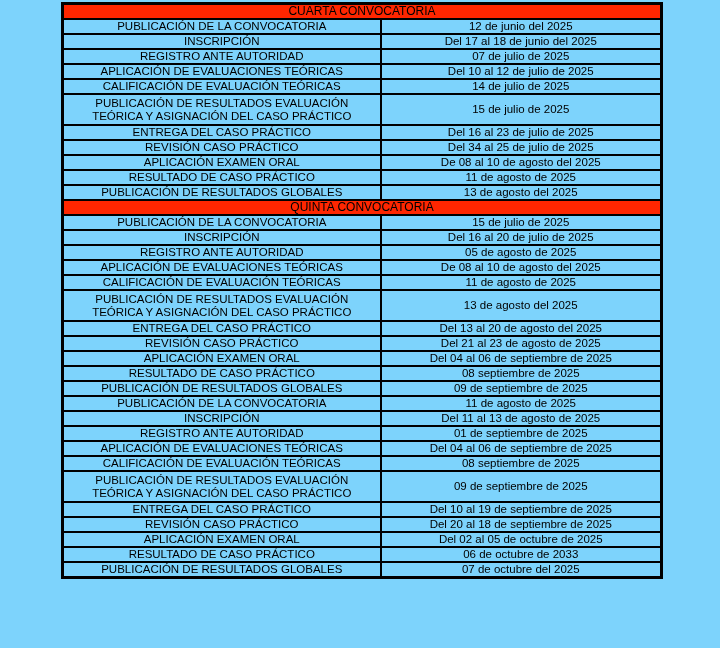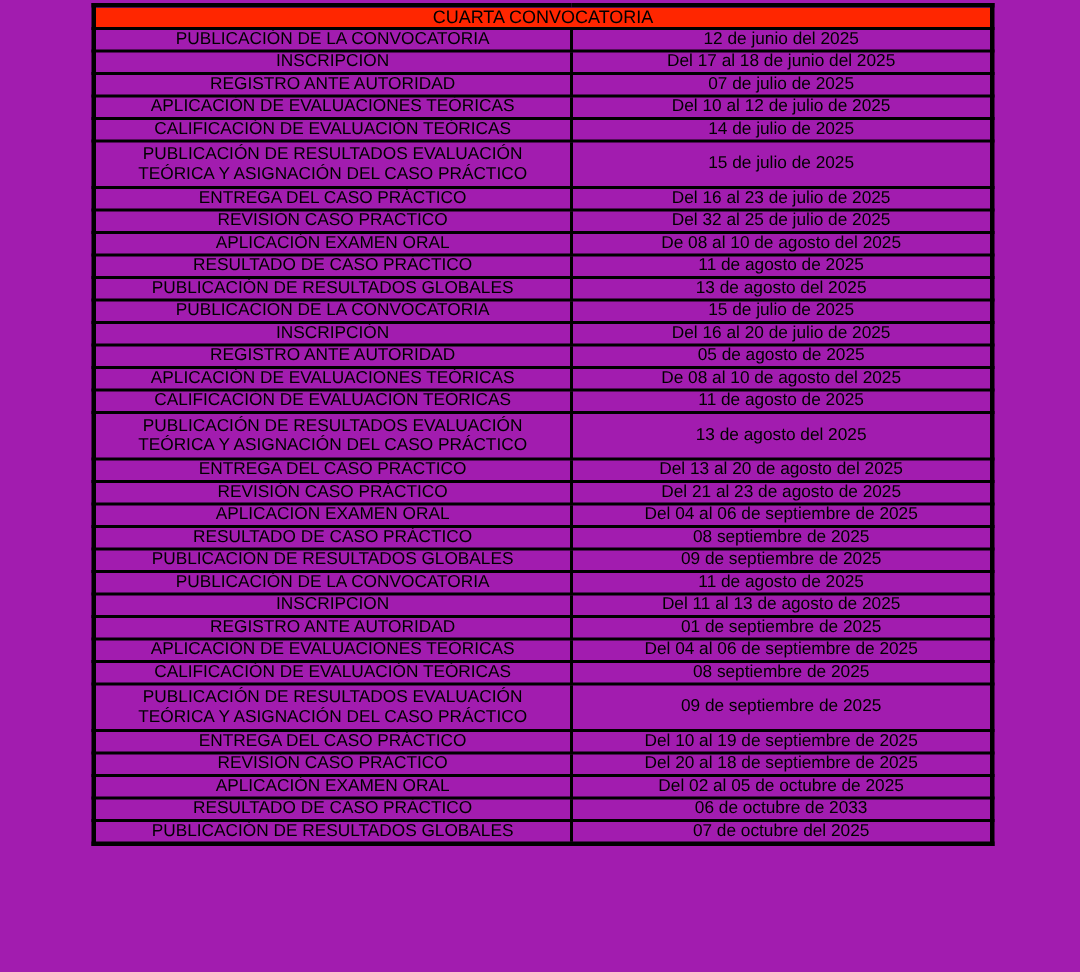--- a/index.html
+++ b/index.html
@@ -2,21 +2,21 @@
 <html style="--header-red: #FF2600; --ink: #000000;"><head>
 <meta charset="utf-8">
 <style>
   :root { --header-red: #FF2600; --ink: #000000; }
   * { box-sizing: border-box; }
   html, body { margin: 0; padding: 0; background: #ffffff; }
   .page {
     position: relative;
     width: 720px;
     height: 648px;
-    background: #a21caf;
+    background: #7dd3fc;
     font-family: "Liberation Sans", sans-serif;
     color: var(--ink);
   }
   table.schedule-table {
     position: absolute;
     left: 61px;
     top: 2px;
     width: 599px;
     border-collapse: collapse;
     table-layout: fixed;
@@ -80,33 +80,36 @@
           <td>PUBLICACIÓN DE RESULTADOS EVALUACIÓN
 TEÓRICA Y ASIGNACIÓN DEL CASO PRÁCTICO</td>
           <td>15 de julio de 2025</td>
         </tr>
         <tr class="schedule-row">
           <td>ENTREGA DEL CASO PRÁCTICO</td>
           <td>Del 16 al 23 de julio de 2025</td>
         </tr>
         <tr class="schedule-row">
           <td>REVISIÓN CASO PRÁCTICO</td>
-          <td>Del 32 al 25 de julio de 2025</td>
+          <td>Del 34 al 25 de julio de 2025</td>
         </tr>
         <tr class="schedule-row">
           <td>APLICACIÓN EXAMEN ORAL</td>
           <td>De 08 al 10 de agosto del 2025</td>
         </tr>
         <tr class="schedule-row">
           <td>RESULTADO DE CASO PRÁCTICO</td>
           <td>11 de agosto de 2025</td>
         </tr>
         <tr class="schedule-row">
           <td>PUBLICACIÓN DE RESULTADOS GLOBALES</td>
           <td>13 de agosto del 2025</td>
+        </tr>
+        <tr class="section-header-row">
+          <td colspan="2">QUINTA CONVOCATORIA</td>
         </tr>
         <tr class="schedule-row">
           <td>PUBLICACIÓN DE LA CONVOCATORIA</td>
           <td>15 de julio de 2025</td>
         </tr>
         <tr class="schedule-row">
           <td>INSCRIPCIÓN</td>
           <td>Del 16 al 20 de julio de 2025</td>
         </tr>
         <tr class="schedule-row">

